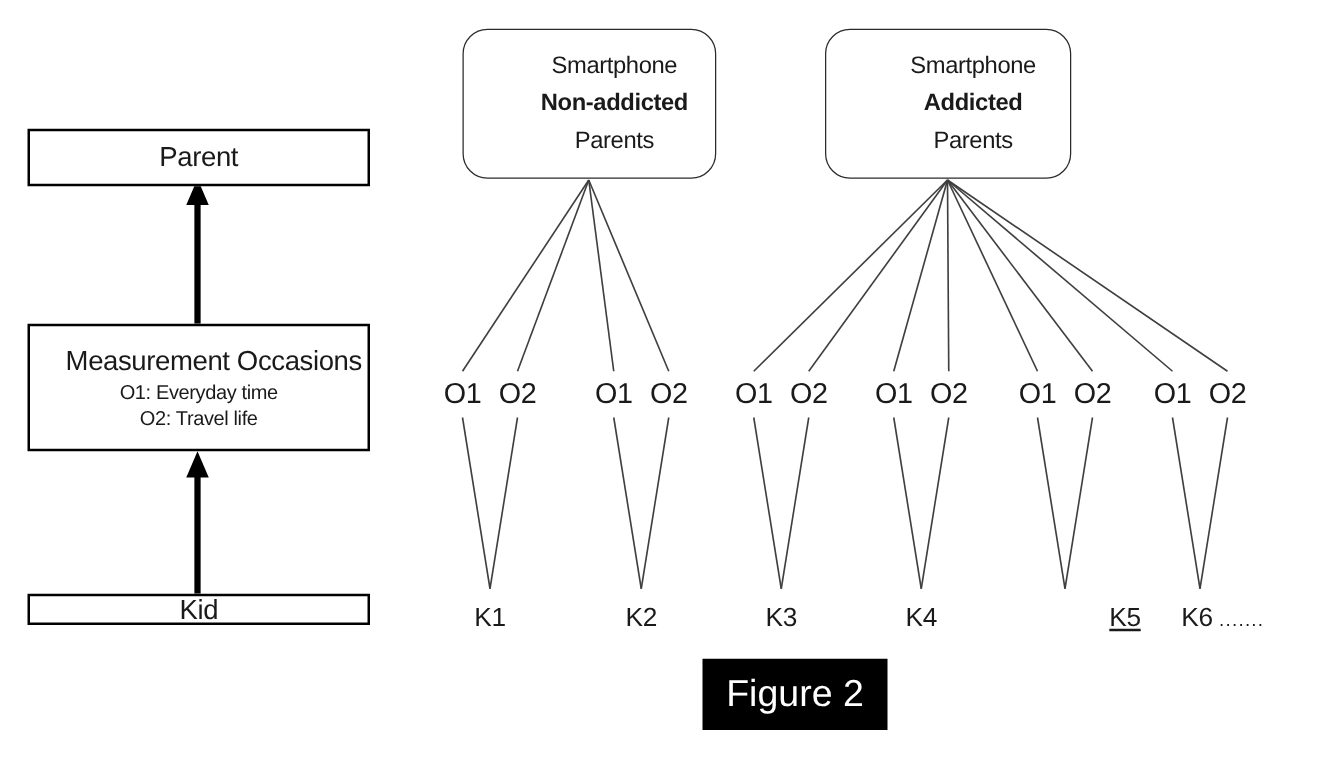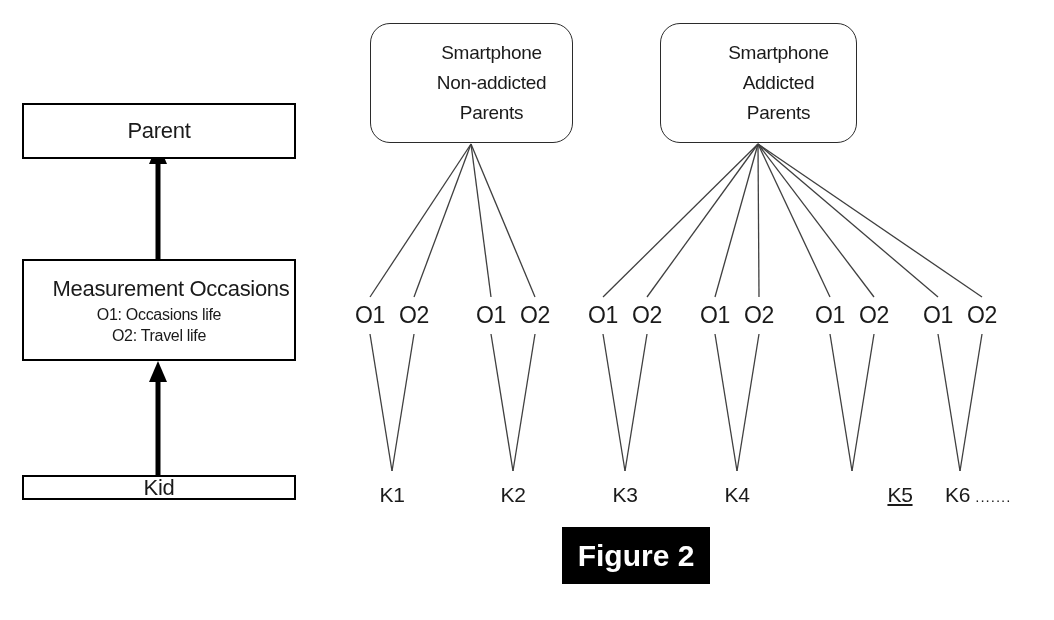--- a/index.html
+++ b/index.html
@@ -17,57 +17,57 @@
     overflow:hidden;letter-spacing:-0.3px;
   }
   #connector-svg{position:absolute;left:0;top:0;width:1054px;height:620px;}
 
   
   .rect-box{
     position:absolute;left:22px;width:274px;background:#ffffff;
     border:2px solid var(--box-border);box-sizing:border-box;
     display:flex;flex-direction:column;align-items:center;justify-content:center;
   }
-  .parent-box{top:103px;height:56px;}
+  .parent-box{top:103px;height:46px;}
   .kid-box{top:475px;height:25px;}
   .meas-box{top:259px;height:102px;}
   .box-label{font-size:22px;line-height:24px;}
   .meas-title{font-size:22px;line-height:30px;margin-left:24px;}
   .meas-sub{font-size:16px;line-height:21px;}
 
   
   .group-box{
     position:absolute;top:23px;height:120px;background:#ffffff;
     border:1.5px solid var(--round-border);border-radius:20px;box-sizing:border-box;
     display:flex;flex-direction:column;align-items:center;justify-content:center;
     text-align:center;
     padding-left:40px;
   }
   .group-box-1{left:370px;width:203px;}
   .group-box-2{left:660px;width:197px;}
   .group-line{font-size:19px;line-height:30px;}
-  .group-line.bold{font-weight:normal;}
+  .group-line.bold{font-weight:bold;}
 
   
   .o-label{
     position:absolute;transform:translate(-50%,-50%);
     font-size:23px;white-space:nowrap;
   }
   .k-label{
     position:absolute;transform:translateY(-50%);
     font-size:21px;white-space:nowrap;
   }
   .k-label .suffix{font-size:15px;letter-spacing:1px;}
 
   
   .figure-caption{
     position:absolute;left:562px;top:527px;width:148px;height:57px;
     background:var(--caption-bg);color:var(--caption-fg);
     display:flex;align-items:center;justify-content:center;
-    font-size:30px;font-weight:bold;letter-spacing:0;
+    font-size:30px;font-weight:normal;letter-spacing:0;
   }
 </style>
 </head>
 <body>
 
 <div class="canvas">
 
   <svg id="connector-svg" viewBox="0 0 1054 620" xmlns="http://www.w3.org/2000/svg">
       <line x1="158" y1="259" x2="158" y2="161" stroke="#000000" stroke-width="5"></line>
       <polygon points="158,143 149,164 167,164" fill="#000000"></polygon>
@@ -98,21 +98,21 @@
       <line x1="758" y1="144" x2="982" y2="297" stroke="#3f3f3f" stroke-width="1.3"></line>
       <line x1="982" y1="334" x2="960" y2="471" stroke="#3f3f3f" stroke-width="1.3"></line>
     </svg>
 
   <div class="rect-box parent-box">
     <span class="box-label">Parent</span>
   </div>
 
   <div class="rect-box meas-box">
     <span class="meas-title">Measurement Occasions</span>
-    <span class="meas-sub">O1: Occasions life</span>
+    <span class="meas-sub">O1: Everyday time</span>
     <span class="meas-sub">O2: Travel life</span>
   </div>
 
   <div class="rect-box kid-box">
     <span class="box-label">Kid</span>
   </div>
 
   <div class="group-box group-box-1">
     <span class="group-line">Smartphone</span>
     <span class="group-line bold">Non-addicted</span>

